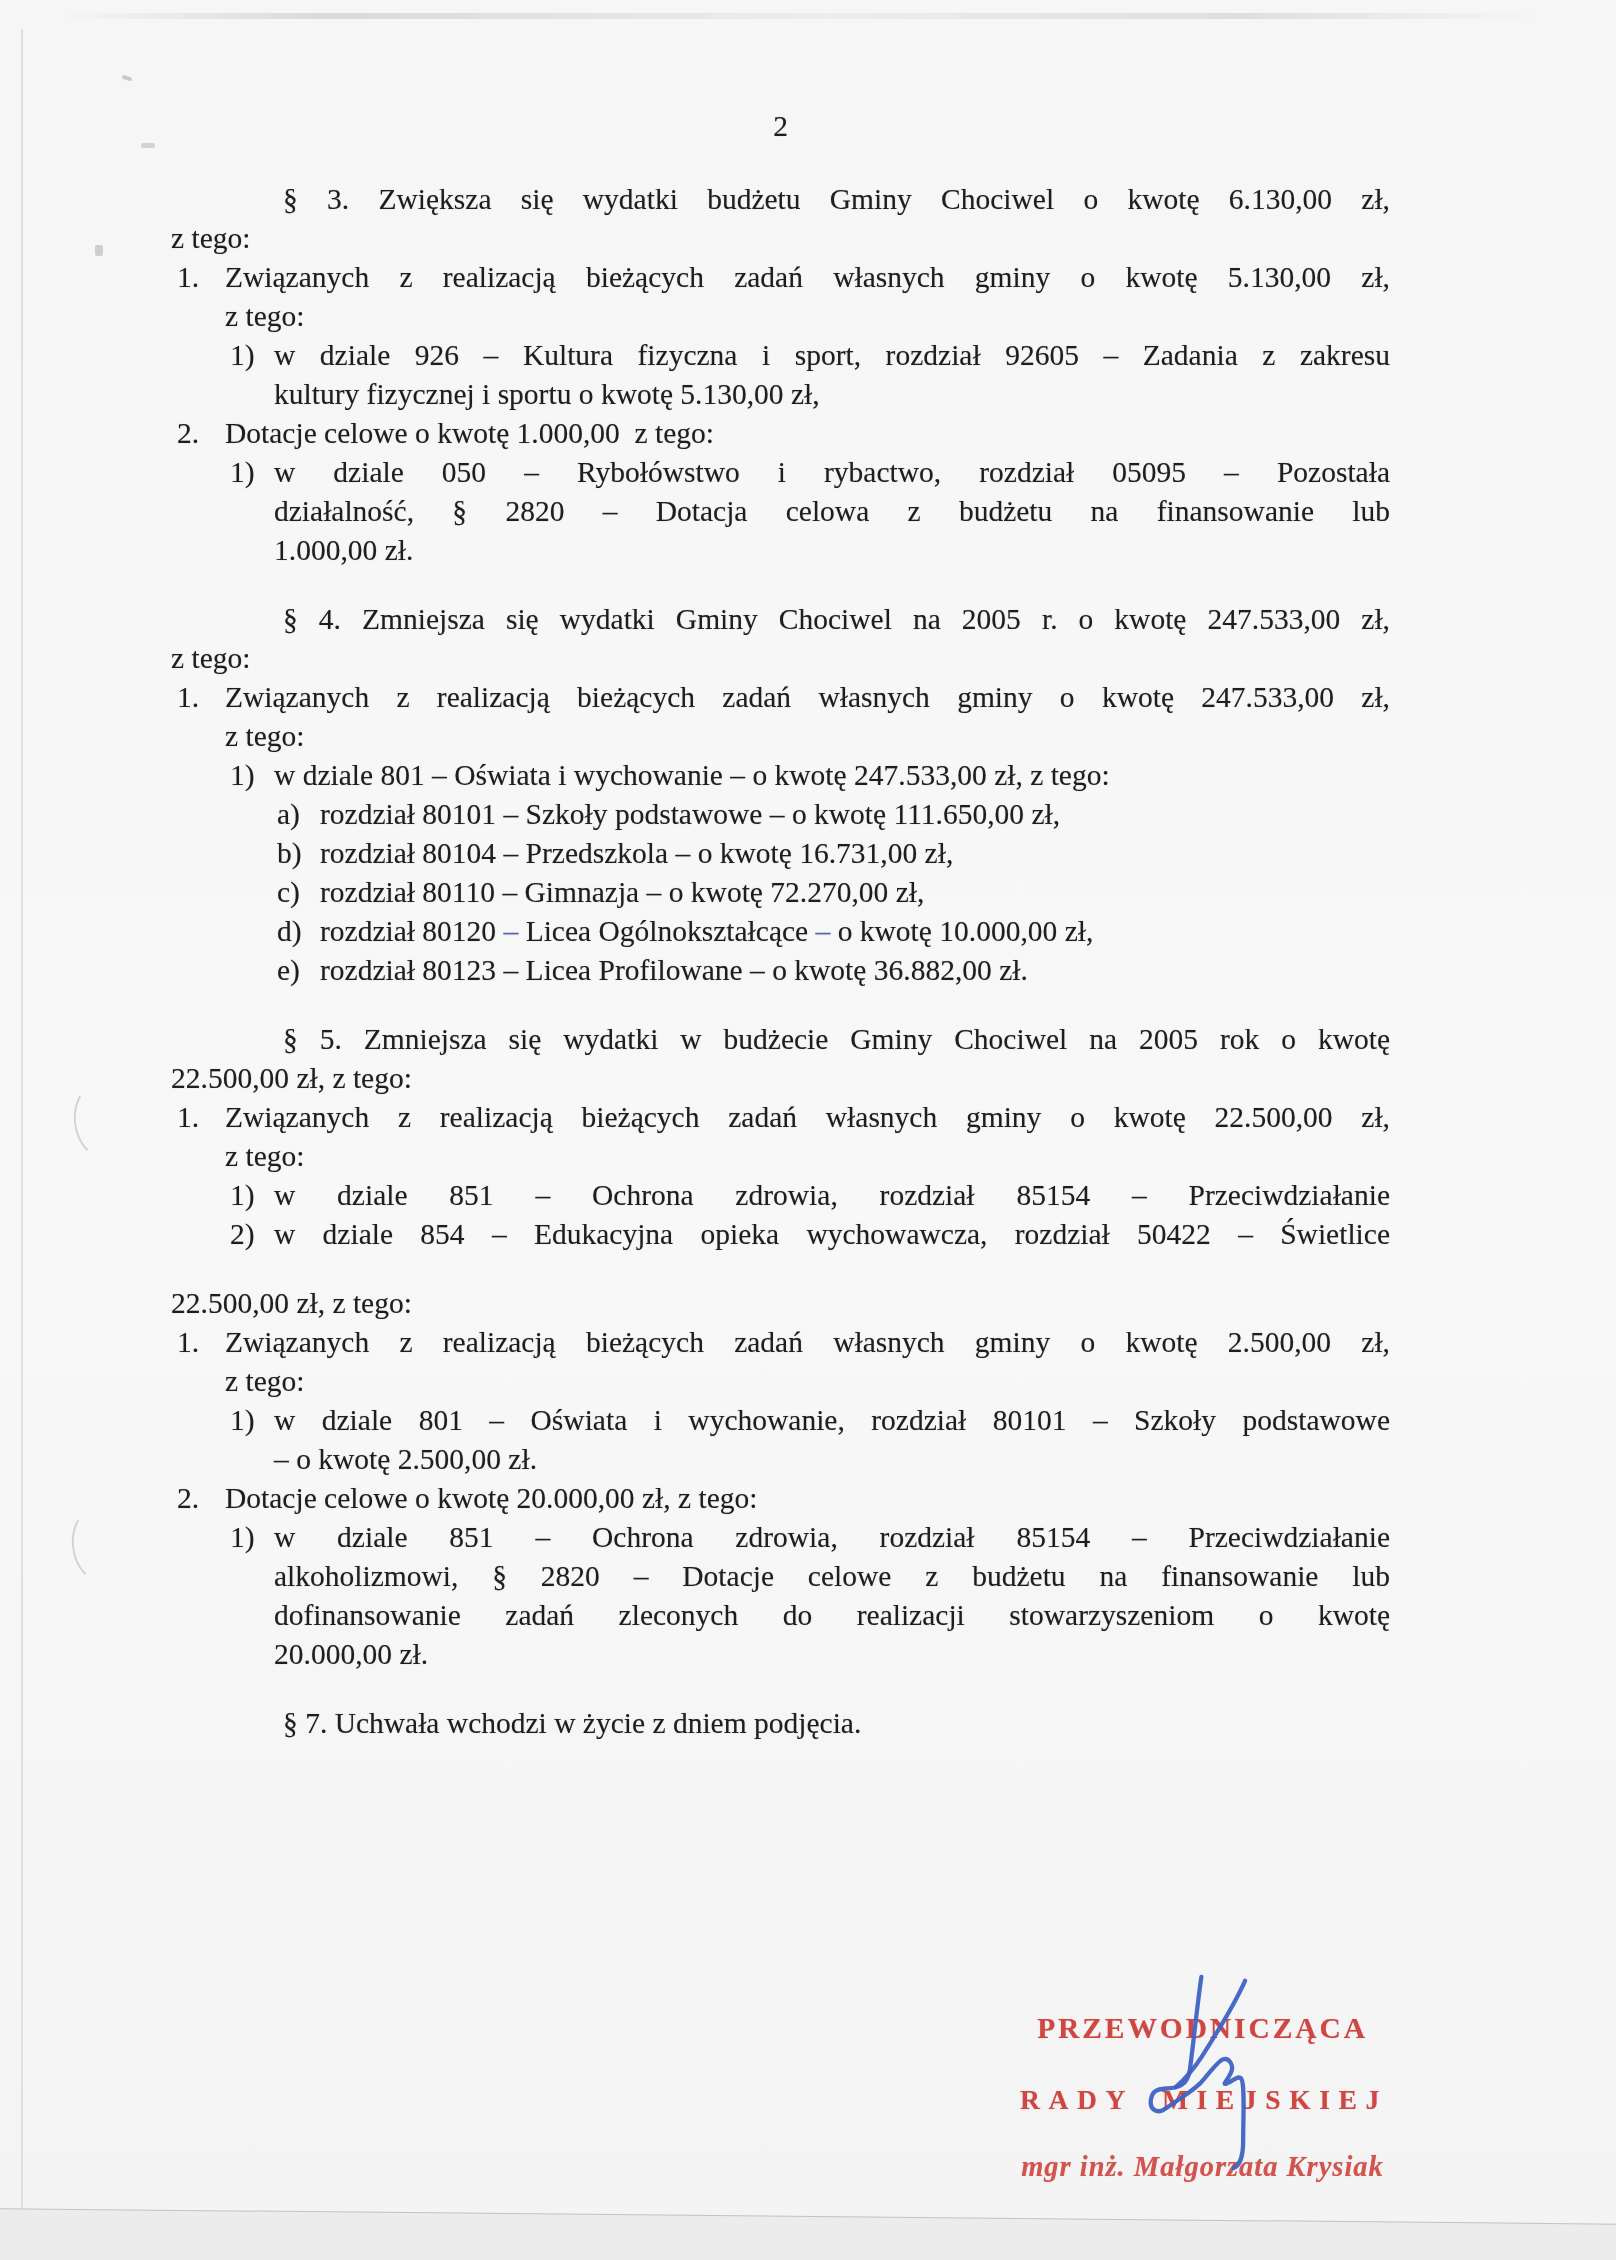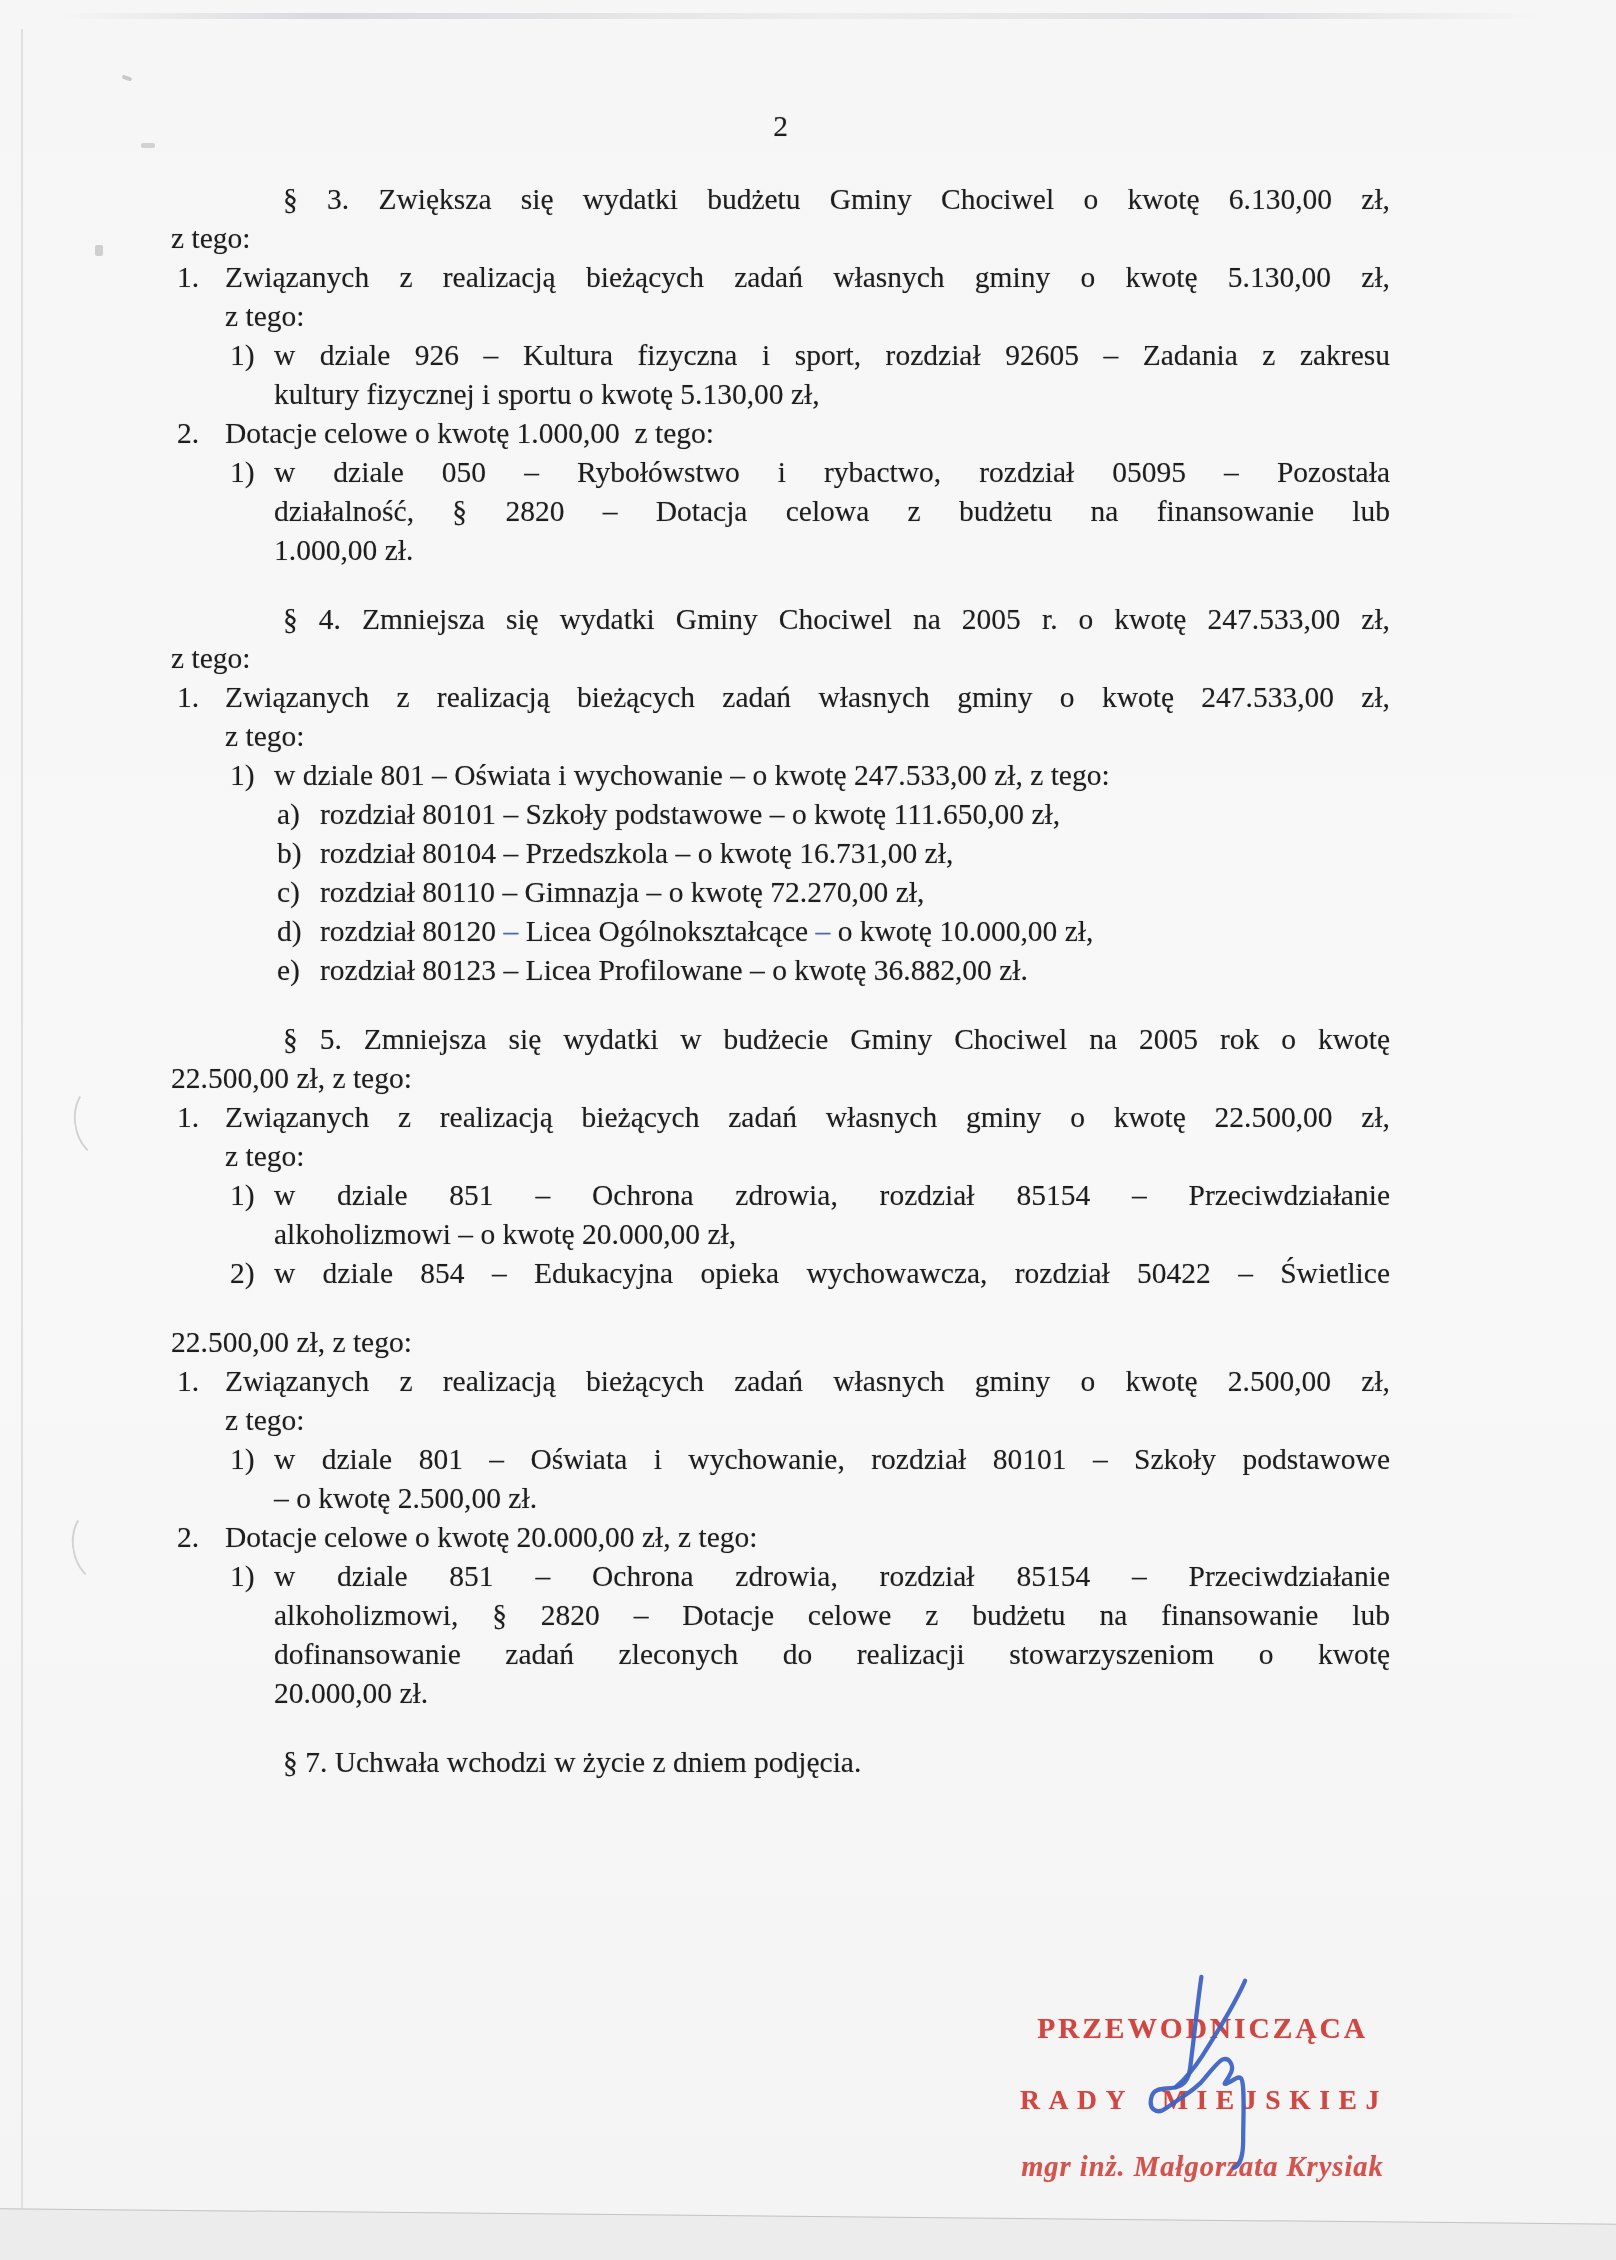--- a/index.html
+++ b/index.html
@@ -140,21 +140,20 @@
         <div class="line">22.500,00 zł, z tego:</div>
       </div>
       <div class="block i1">
         <span class="marker">1.</span>
         <div class="line j">Związanych z realizacją bieżących zadań własnych gminy o kwotę 22.500,00 zł,</div>
         <div class="line">z tego:</div>
       </div>
       <div class="block i2">
         <span class="marker">1)</span>
         <div class="line j">w dziale 851 – Ochrona zdrowia, rozdział 85154 – Przeciwdziałanie</div>
-        <div class="line">alkoholizmowi – o kwotę 20.000,00 zł,</div>
       </div>
       <div class="block i2">
         <span class="marker">2)</span>
         <div class="line j">w dziale 854 – Edukacyjna opieka wychowawcza, rozdział 50422 – Świetlice</div>
       </div>
       <div class="block sect">
         <div class="line">22.500,00 zł, z tego:</div>
       </div>
       <div class="block i1">
         <span class="marker">1.</span>

